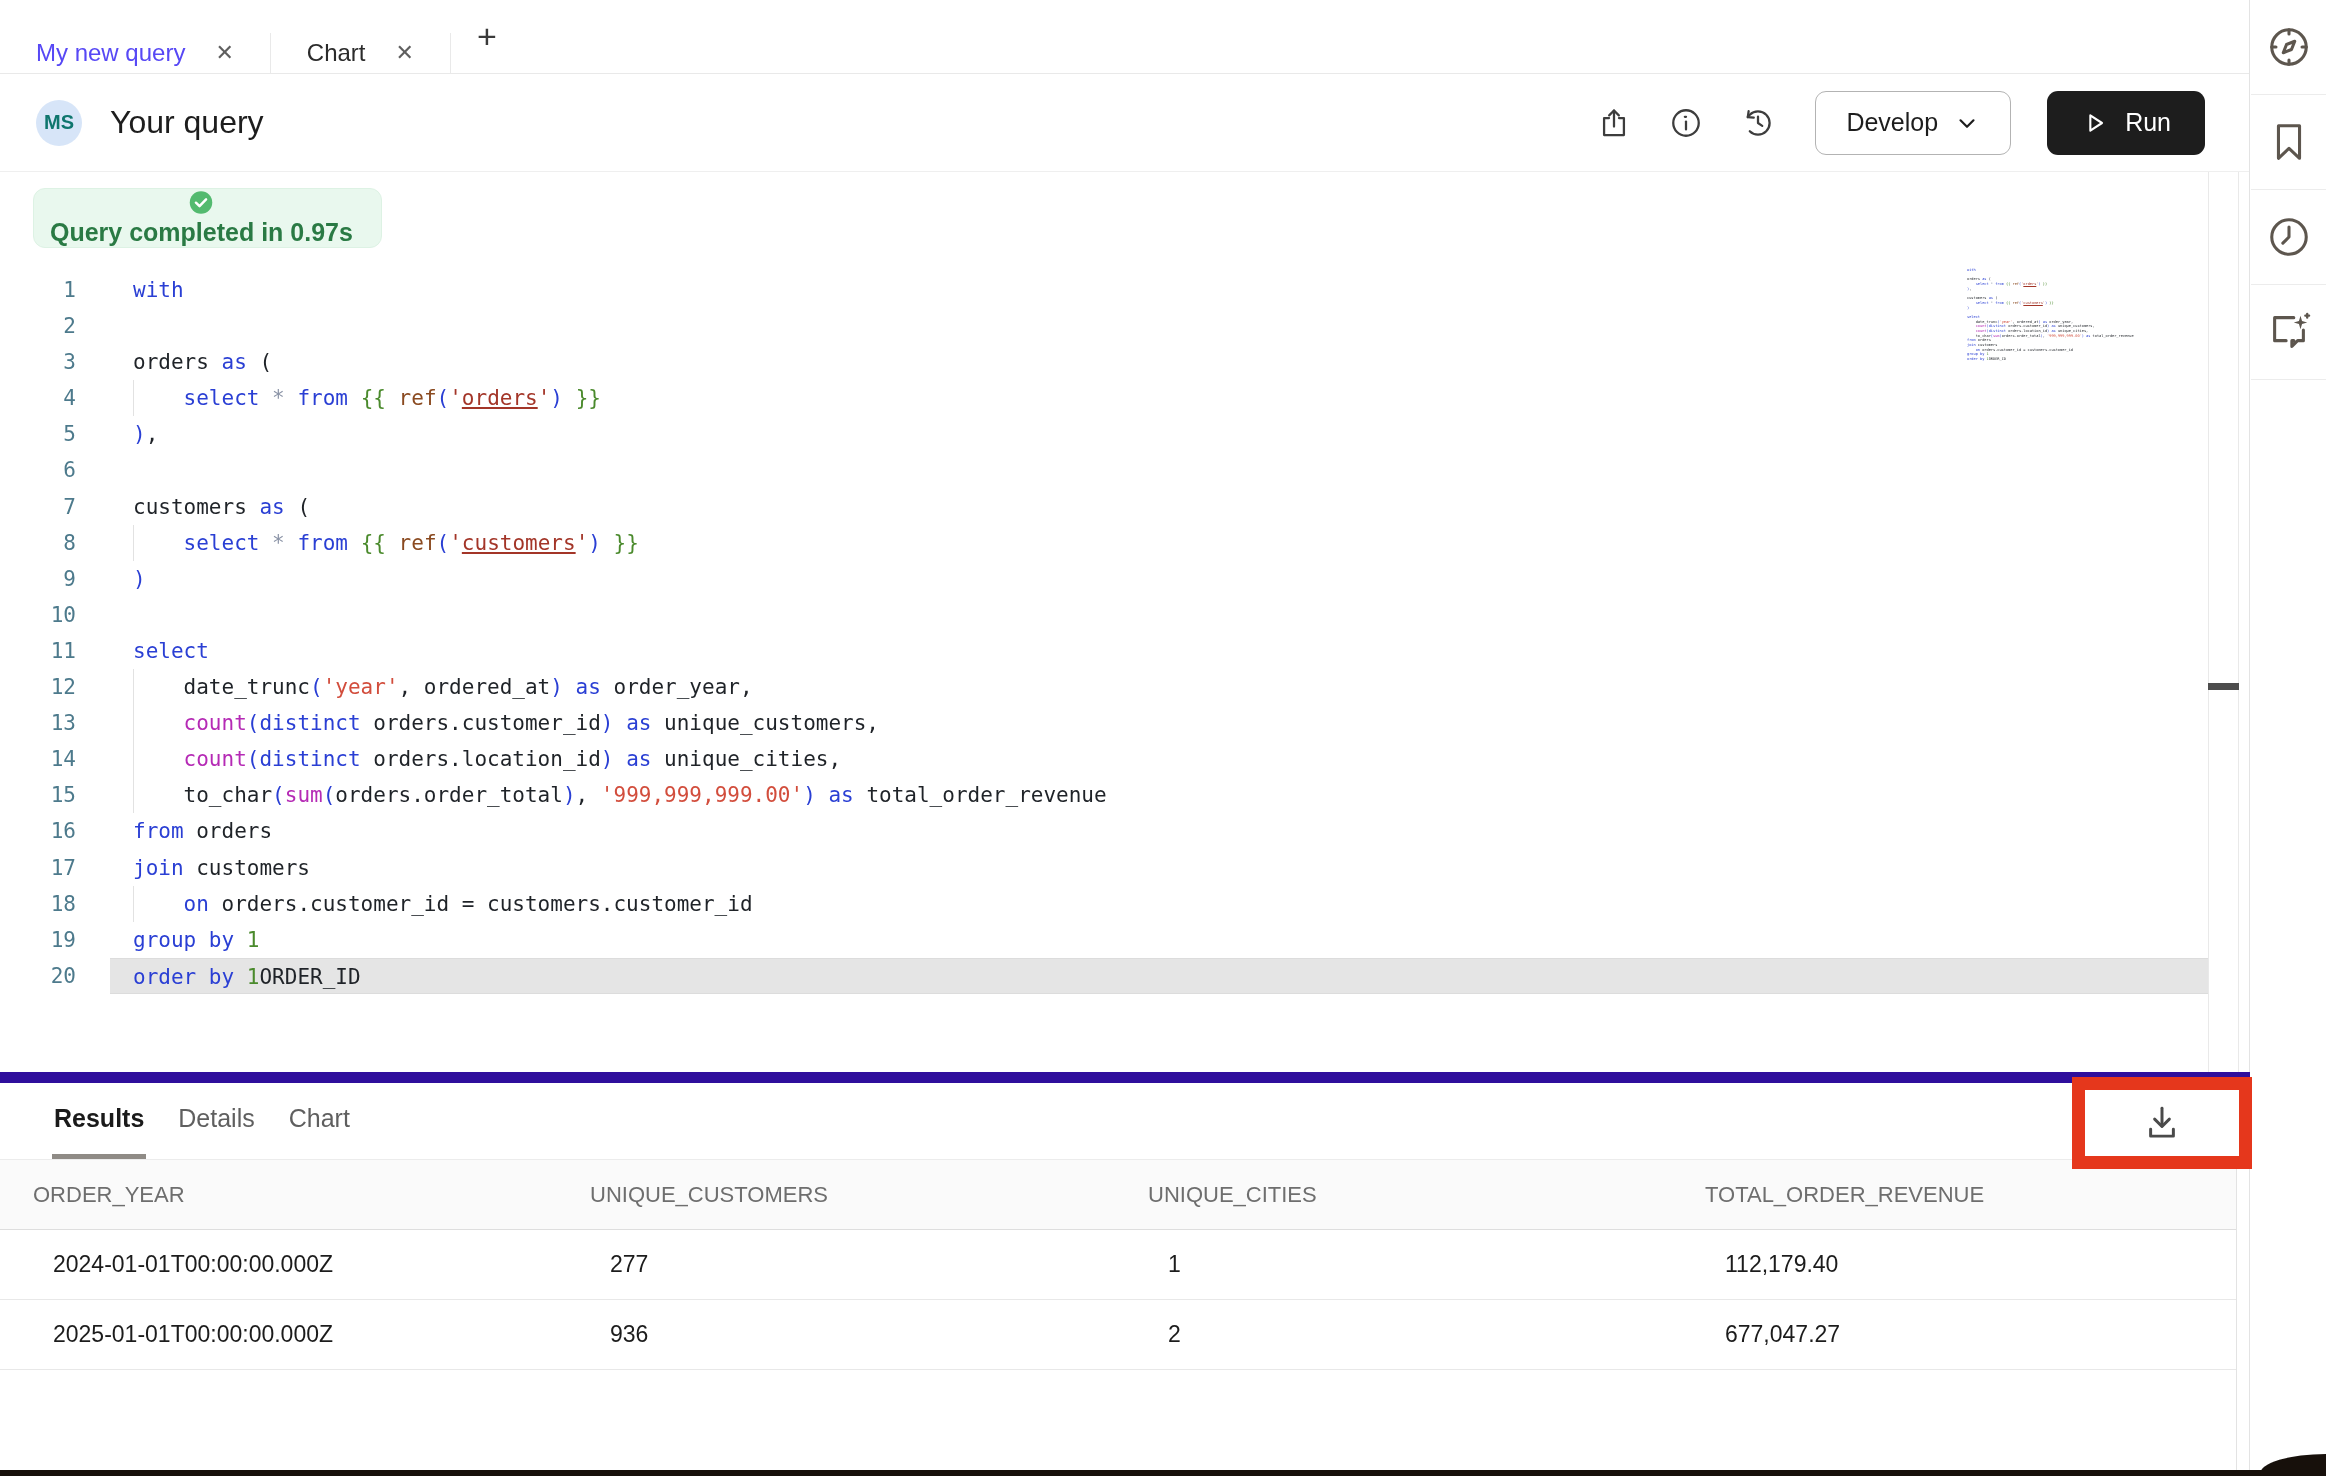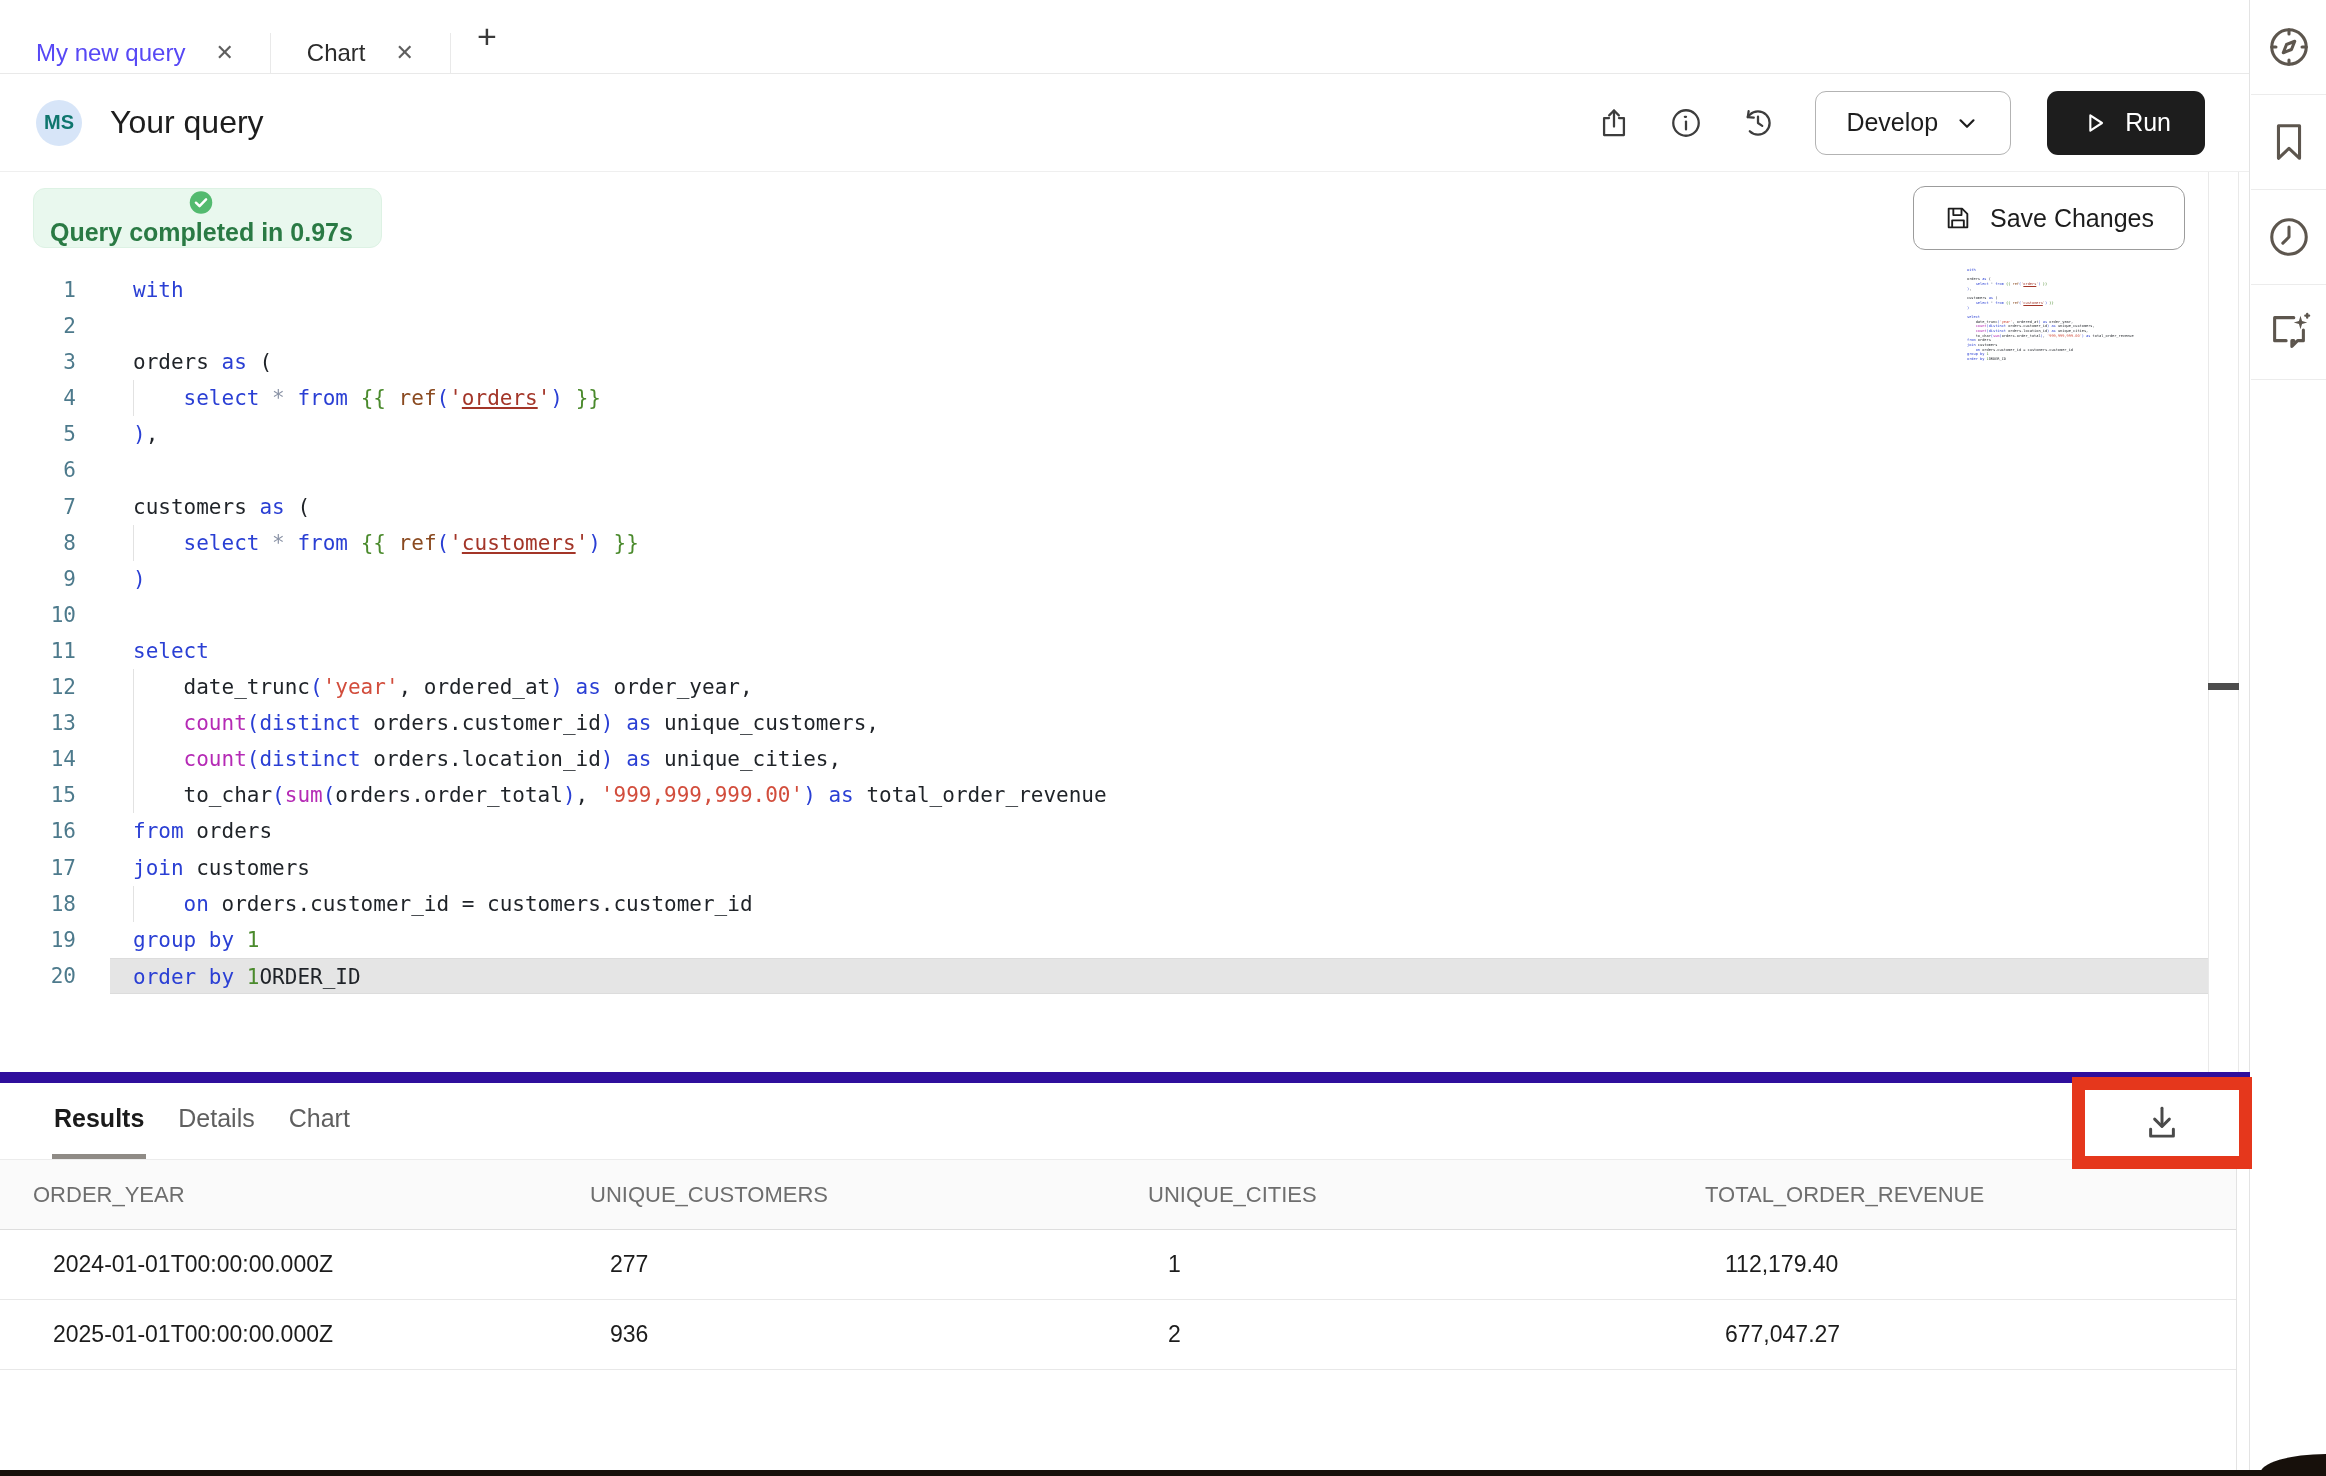--- a/index.html
+++ b/index.html
@@ -144,28 +144,20 @@
     </div>
   </div>
 
   <div class="statusrow">
     <div class="pill">
       <svg width="34" height="34" viewBox="0 0 24 24">
         <circle cx="12" cy="12" r="10" fill="#53ba6f"></circle>
         <path d="M7.5 12.2 L10.7 15.3 L16.5 9.2" fill="none" stroke="#ffffff" stroke-width="2.2" stroke-linecap="round" stroke-linejoin="round"></path>
       </svg>
       <span class="msg">Query completed in 0.97s</span>
-    </div>
-    <div class="btn-save">
-      <svg width="28" height="28" viewBox="0 0 24 24" fill="none" stroke="#1d1d1d" stroke-width="1.6" stroke-linejoin="round">
-        <path d="M4 4 H15.5 L20 8.5 V20 H4 Z"></path>
-          <path d="M8 4 V9.5 H15 V4"></path>
-          <path d="M7 20 V14 H17 V20"></path>
-      </svg>
-      <span>Save Changes</span>
     </div>
   </div>
 
   <div class="gutter">
       <div class="ln">1</div>
       <div class="ln">2</div>
       <div class="ln">3</div>
       <div class="ln">4</div>
       <div class="ln">5</div>
       <div class="ln">6</div>

